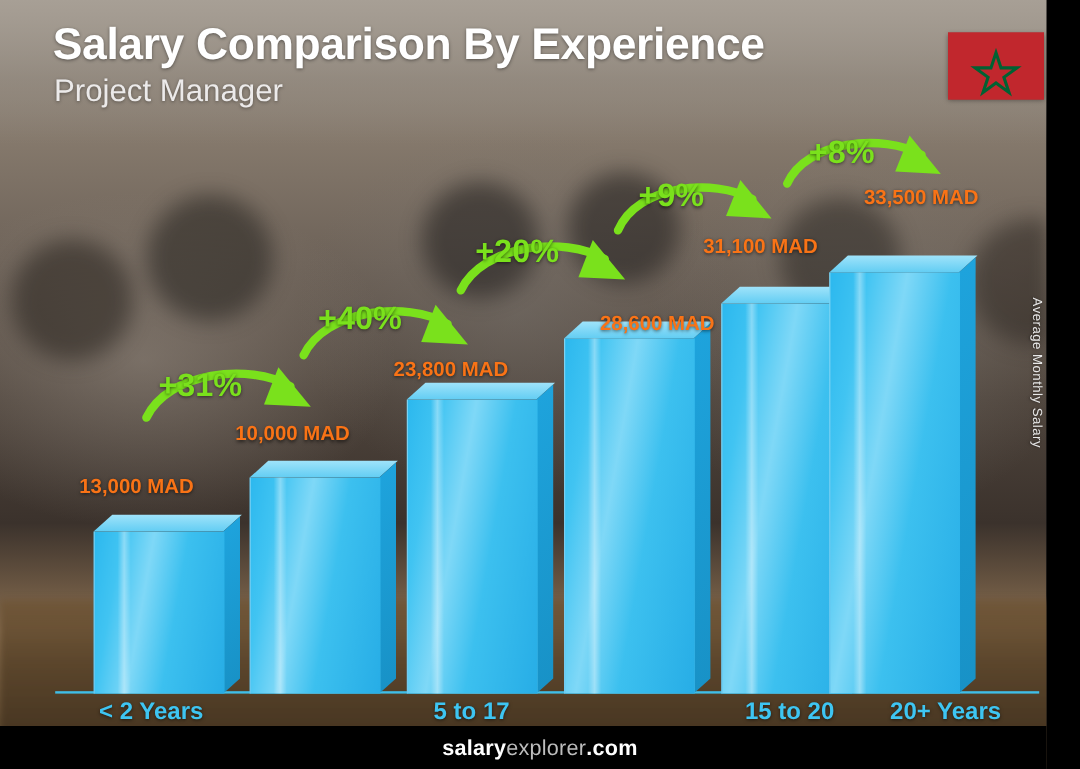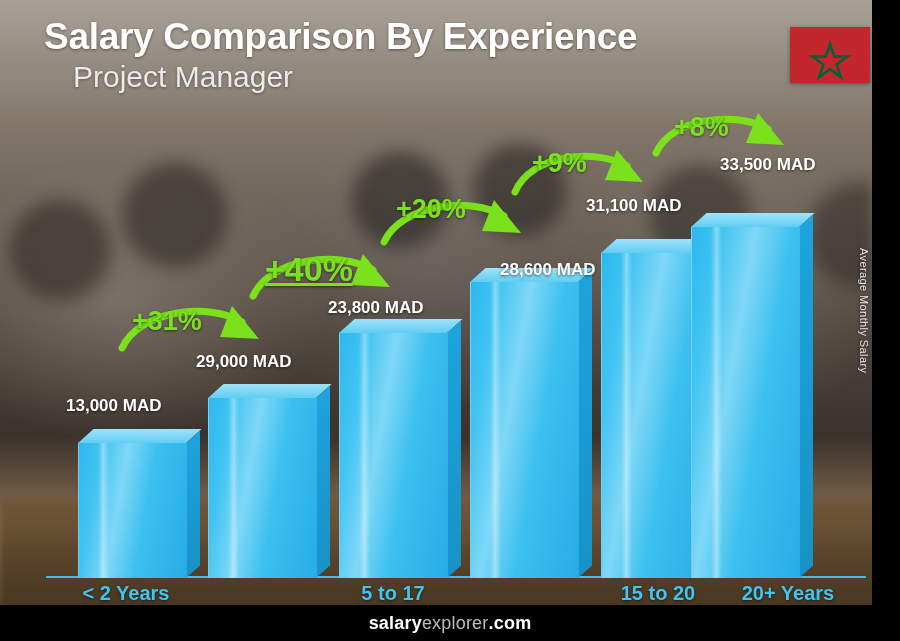--- a/index.html
+++ b/index.html
@@ -59,26 +59,25 @@
     font-weight: bold;
     color: #ffffff;
     letter-spacing: -0.3px;
     text-shadow: 0 1px 3px rgba(0,0,0,0.45);
     white-space: nowrap;
   }
   .subtitle {
     position: absolute;
     left: 45px;
     top: 60px;
-    font-size: 30px;
+    font-size: 26px;
     color: #eceaea;
     font-weight: normal;
     text-shadow: 0 1px 3px rgba(0,0,0,0.4);
     white-space: nowrap;
-    margin-left: 28px;
   }
 
   
   .flag {
     position: absolute;
     left: 790px;
     top: 27px;
     width: 80px;
     height: 56px;
     background: #c1272d;
@@ -138,21 +137,21 @@
     position: absolute;
     left: 18%;
     bottom: 0;
     width: 10%;
     height: 100%;
     background: linear-gradient(90deg, rgba(255,255,255,0.0), rgba(255,255,255,0.38), rgba(255,255,255,0.0));
   }
 
   .value-label {
     position: absolute;
-    color: #ffffff;
+    color: #f97316;
     font-size: 17px;
     font-weight: bold;
     text-shadow: 0 1px 3px rgba(0,0,0,0.6);
     white-space: nowrap;
   }
   .cat-label {
     position: absolute;
     bottom: 36px;
     color: #3ec5f2;
     font-size: 20px;
@@ -233,21 +232,21 @@
     <div class="value-label" style="left:66px; top:396px;">13,000 MAD</div>
     <div class="cat-label" style="left:60px; width:132px;">&lt; 2 Years</div>
 
     <div class="bar-group" style="left:208px; bottom:63px; width:108px; height:180px;">
       <div class="bar-top" style="top:-14px;"></div>
       <div class="bar-side" style="height:180px;"></div>
       <div class="bar-front" style="height:180px;">
         <div class="bar-gloss"></div>
       </div>
     </div>
-    <div class="value-label" style="left:196px; top:352px;">29,000 MAD</div>
+    <div class="value-label" style="left:196px; top:352px;">10,000 MAD</div>
 
     <div class="bar-group" style="left:339px; bottom:63px; width:108px; height:245px;">
       <div class="bar-top" style="top:-14px;"></div>
       <div class="bar-side" style="height:245px;"></div>
       <div class="bar-front" style="height:245px;">
         <div class="bar-gloss"></div>
       </div>
     </div>
     <div class="value-label" style="left:328px; top:298px;text-align:center;">23,800 MAD</div>
     <div class="cat-label" style="left:327px; width:132px;">5 to 17</div>
@@ -284,21 +283,21 @@
     <svg class="arrow-svg" style="left:116px; top:296px;" width="160" height="60" viewBox="0 0 160 60">
       <path d="M6,52 C24,14 92,6 126,26" fill="none" stroke="#7ae11c" stroke-width="7" stroke-linecap="round"></path>
       <polygon points="116,10 143,43 104,41" fill="#7ae11c"></polygon>
     </svg>
     <div class="pct-label" style="left:132px; top:306px; font-size:27px;">+31%</div>
 
     <svg class="arrow-svg" style="left:247px; top:242px;" width="160" height="62" viewBox="0 0 160 62">
       <path d="M6,54 C24,16 92,8 126,28" fill="none" stroke="#7ae11c" stroke-width="7" stroke-linecap="round"></path>
       <polygon points="116,12 143,45 104,43" fill="#7ae11c"></polygon>
     </svg>
-    <div class="pct-label" style="left:265px; top:250px; font-size:34px;text-decoration:underline;">+40%</div>
+    <div class="pct-label" style="left:265px; top:250px; font-size:27px;">+40%</div>
 
     <svg class="arrow-svg" style="left:378px; top:188px;" width="160" height="62" viewBox="0 0 160 62">
       <path d="M6,54 C24,16 92,8 126,28" fill="none" stroke="#7ae11c" stroke-width="7" stroke-linecap="round"></path>
       <polygon points="116,12 143,45 104,43" fill="#7ae11c"></polygon>
     </svg>
     <div class="pct-label" style="left:396px; top:194px; font-size:27px;">+20%</div>
 
     <svg class="arrow-svg" style="left:509px; top:140px;" width="150" height="60" viewBox="0 0 150 60">
       <path d="M6,52 C22,14 86,8 118,26" fill="none" stroke="#7ae11c" stroke-width="7" stroke-linecap="round"></path>
       <polygon points="108,10 134,42 96,40" fill="#7ae11c"></polygon>

